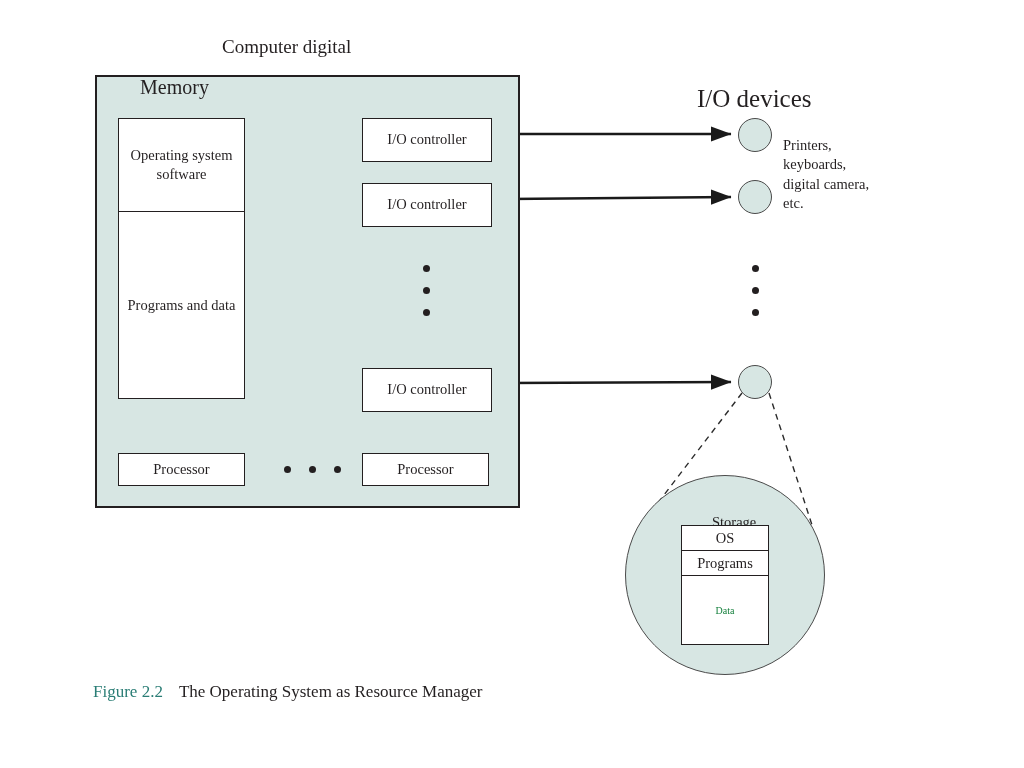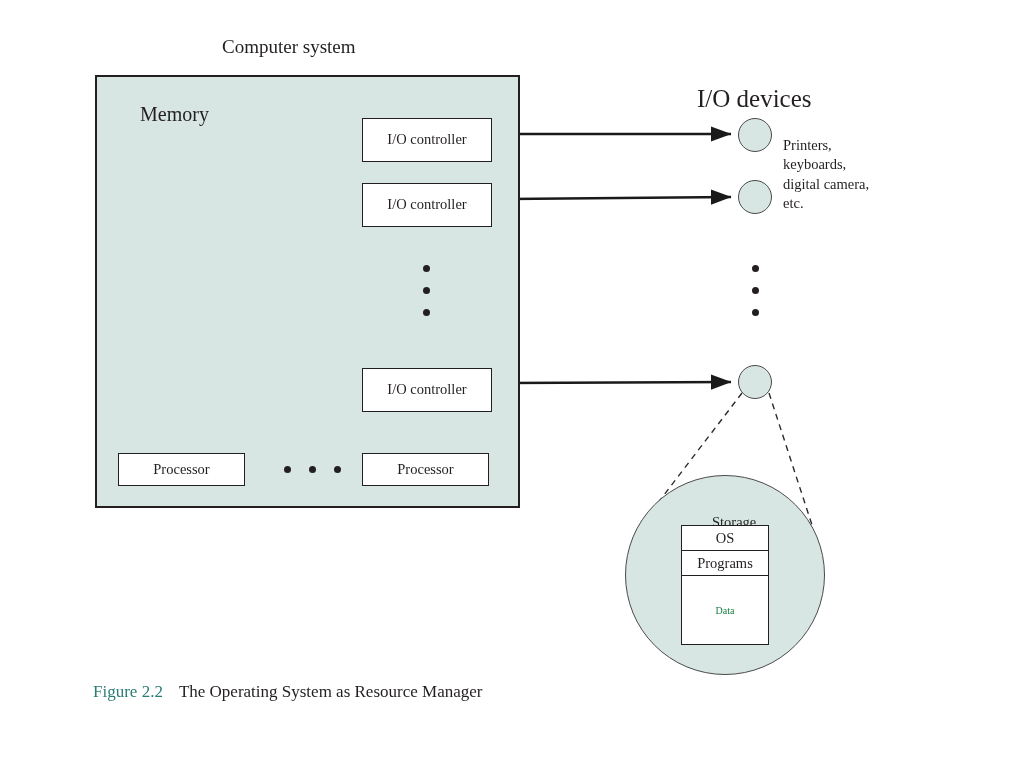--- a/index.html
+++ b/index.html
@@ -32,21 +32,21 @@
 
   
   #computer-system-box {
     left: 95px; top: 75px;
     width: 425px; height: 433px;
     background: #d7e6e3;
     border: 2px solid #231f20;
     box-sizing: border-box;
   }
   #memory-label {
-    left: 140px; top: 103px;
+    left: 140px; top: 76px;
     font-size: 20px;
     color: #231f20;
   }
 
   
   .wbox {
     background: #ffffff;
     border: 1.6px solid #231f20;
     box-sizing: border-box;
     display: flex;
@@ -208,28 +208,32 @@
       <line x1="500" y1="199" x2="731" y2="197" marker-start="url(#ah-left)" marker-end="url(#ah-right)"></line>
       <line x1="500" y1="383" x2="731" y2="382" marker-start="url(#ah-left)" marker-end="url(#ah-right)"></line>
     </g>
 
     <g stroke="#2b2b2b" stroke-width="1.4" fill="none" stroke-dasharray="6,5">
       <line x1="742" y1="393" x2="641" y2="525"></line>
       <line x1="769" y1="393" x2="812" y2="525"></line>
     </g>
   </svg>
 
-  <div class="abs title" id="computer-system-label">Computer system</div>
+  <div class="abs title" id="computer-system-label">Computer digital</div>
 
   <div class="abs title" id="io-devices-label">I/O devices</div>
 
   <div class="abs" id="computer-system-box"></div>
 
   <div class="abs" id="memory-label">Memory</div>
 
+  <div class="abs" id="memory-stack">
+    <div id="os-software-cell">Operating system software</div>
+    <div id="programs-data-cell">Programs and data</div>
+  </div>
 
   <div class="abs wbox ioc" id="ioc-0">I/O controller</div>
   <div class="abs wbox ioc" id="ioc-1">I/O controller</div>
   <div class="abs wbox ioc" id="ioc-2">I/O controller</div>
 
   <div class="abs" style="left:423px; top:265px;">
     <div class="dot" style="margin-bottom:15px;"></div>
     <div class="dot" style="margin-bottom:15px;"></div>
     <div class="dot"></div>
   </div>

